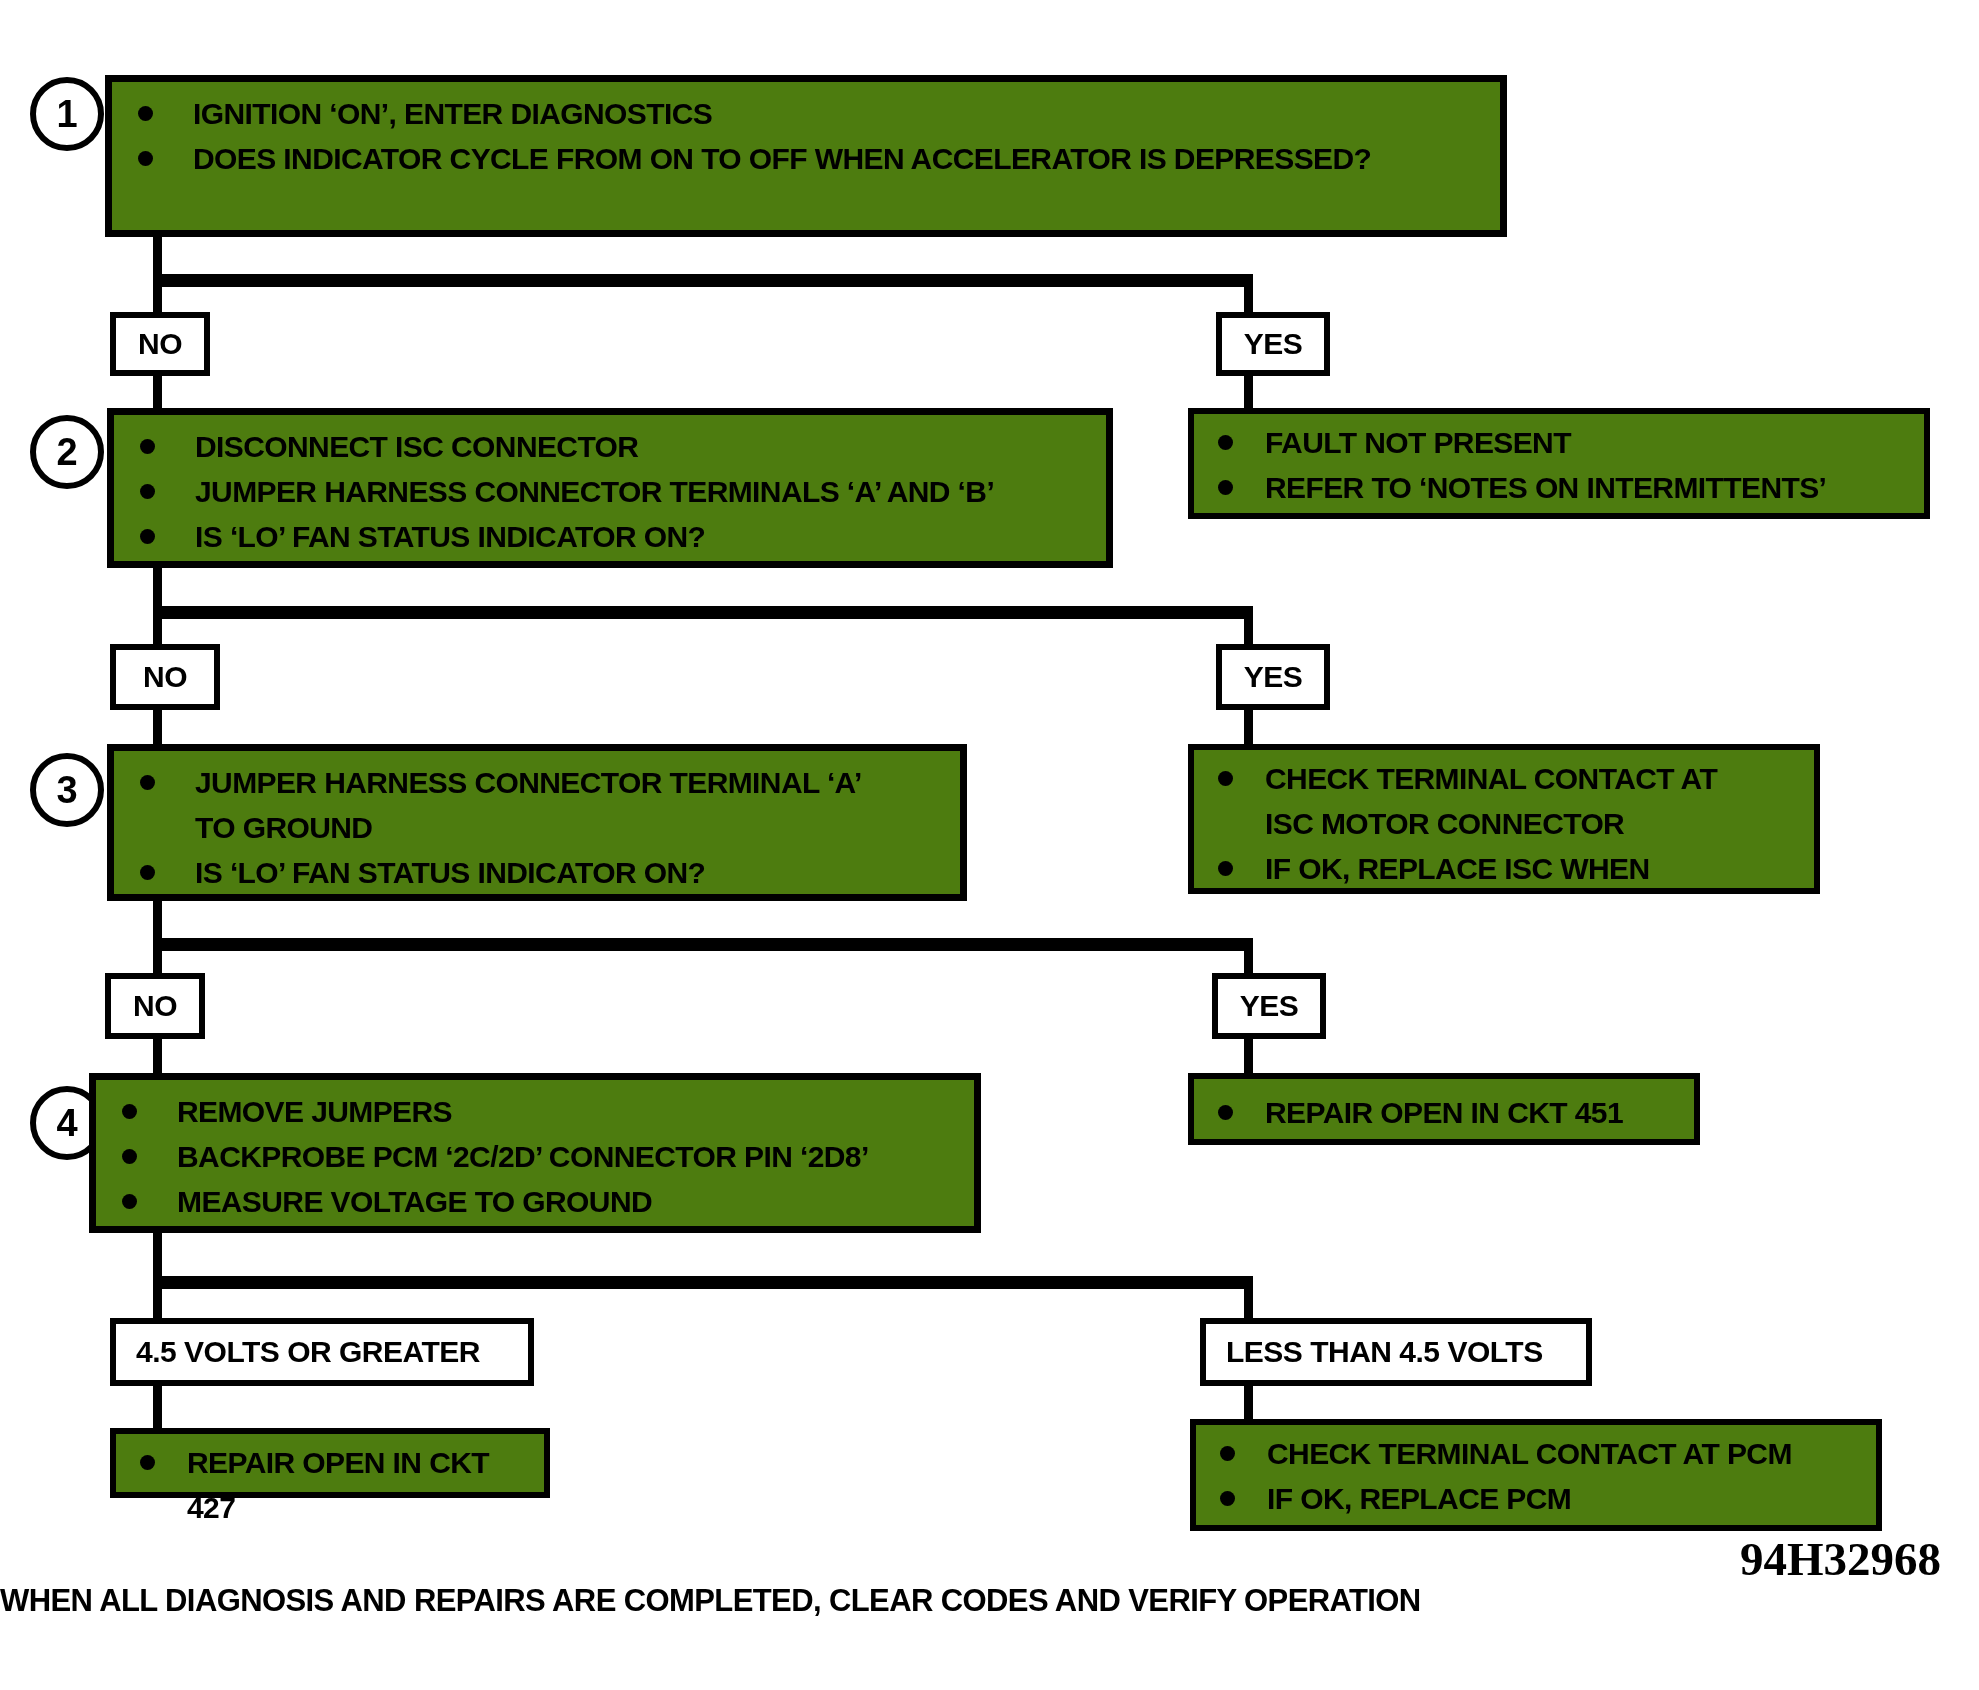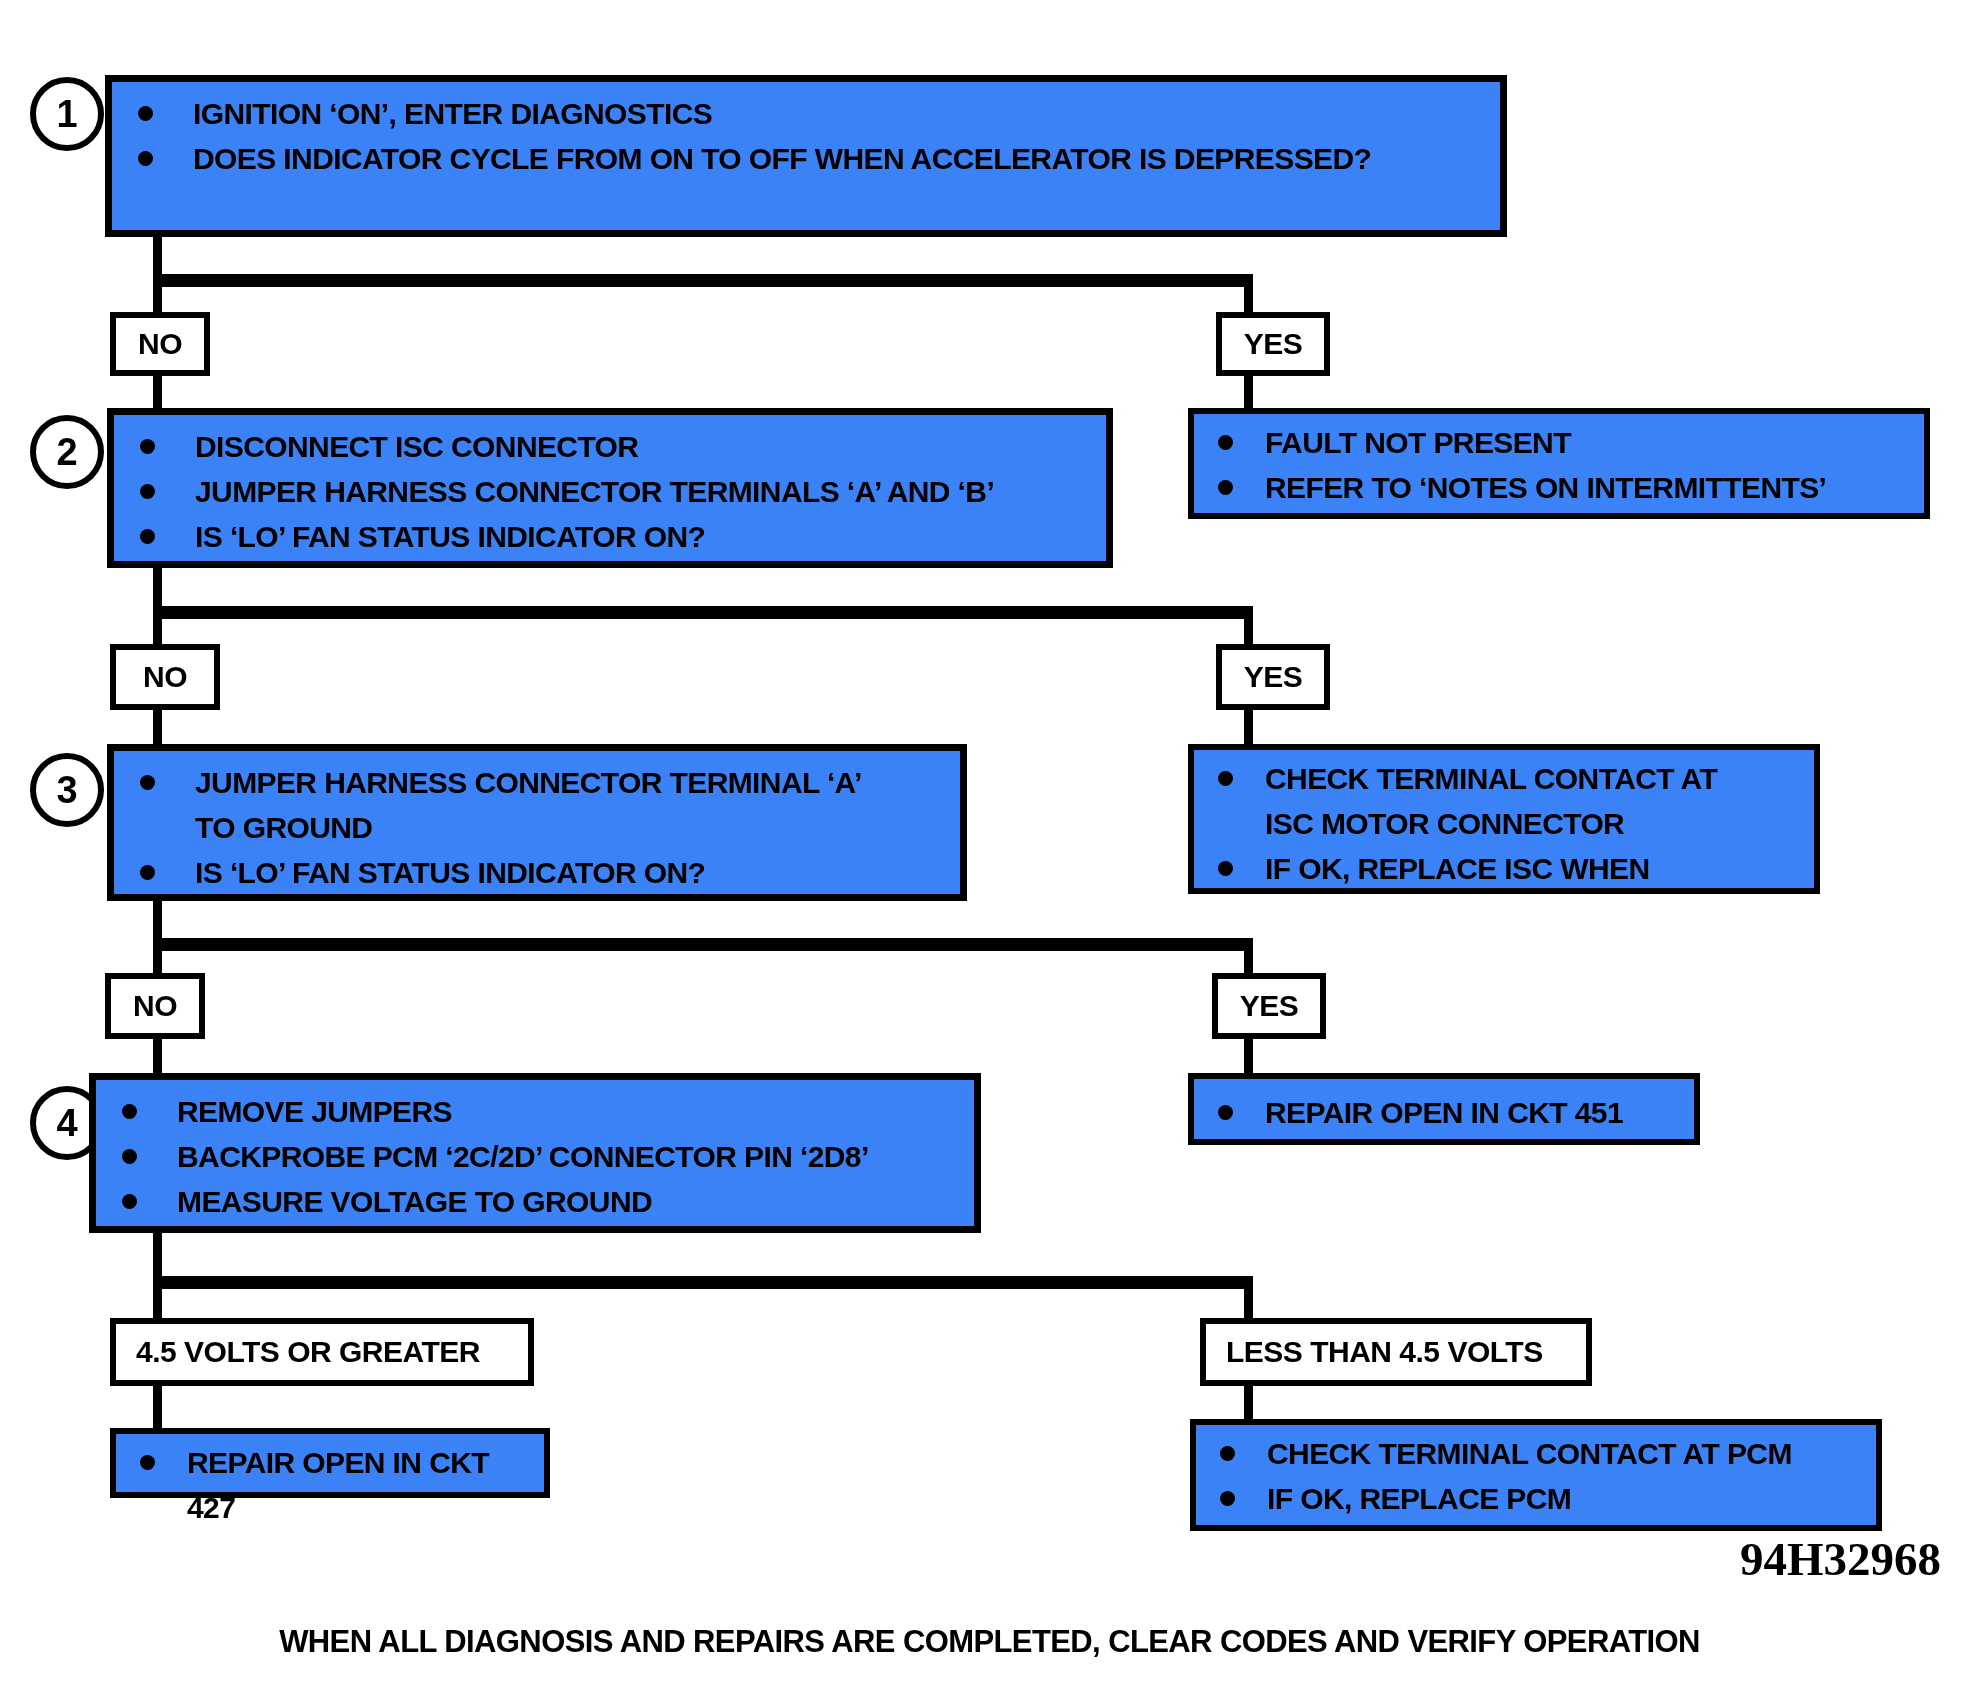--- a/index.html
+++ b/index.html
@@ -1,20 +1,20 @@
 <!DOCTYPE html>
 <html><head>
 <meta charset="utf-8">
 <style>
   html,body{margin:0;padding:0;background:#fff;}
   .canvas{
     position:relative;width:1979px;height:1690px;background:#fff;
     font-family:"Liberation Sans",sans-serif;color:#000;overflow:hidden;
   }
-  .box{position:absolute;box-sizing:border-box;border:7px solid #000;background:#3b82f6;padding:9px 16px 0 0;}
+  .box{position:absolute;box-sizing:border-box;border:7px solid #000;background:#4d7c0f;padding:9px 16px 0 0;}
   .rbox{border-width:6px;padding-top:6px;}
   .bl{display:flex;align-items:flex-start;font-weight:700;font-size:30px;line-height:45px;letter-spacing:-0.6px;}
   .dot{flex:0 0 15px;width:15px;height:15px;border-radius:50%;background:#000;margin:15px 40px 0 26px;}
   .rbox .dot{margin:15px 32px 0 24px;}
   .bt{white-space:pre-line;}
   .vline{position:absolute;width:9px;background:#000;}
   .hbar{position:absolute;height:13px;background:#000;}
   .tag{
     position:absolute;box-sizing:border-box;border:6px solid #000;background:#fff;
     display:flex;align-items:center;justify-content:center;
@@ -25,22 +25,22 @@
     position:absolute;left:30px;width:74px;height:74px;box-sizing:border-box;
     border:6px solid #000;border-radius:50%;background:#fff;
     display:flex;align-items:center;justify-content:center;
     font-size:38px;font-weight:700;
   }
   .fig{
     position:absolute;right:38px;top:1532px;
     font-family:"Liberation Serif",serif;font-weight:700;font-size:47px;
   }
   .footer{
-    position:absolute;left:0;width:100%;top:1583px;text-align:center;
-    font-weight:700;font-size:31px;letter-spacing:-0.6px;margin-top:41px;
+    position:absolute;left:0;width:100%;top:1583px;text-align:left;
+    font-weight:700;font-size:31px;letter-spacing:-0.6px;
   }
 </style>
 </head>
 <body>
 
 <div class="canvas">
 
   <div class="circle" style="top:77px">1</div>
   <div class="box" style="left:105px;top:75px;width:1402px;height:162px">
     <div class="bl">

